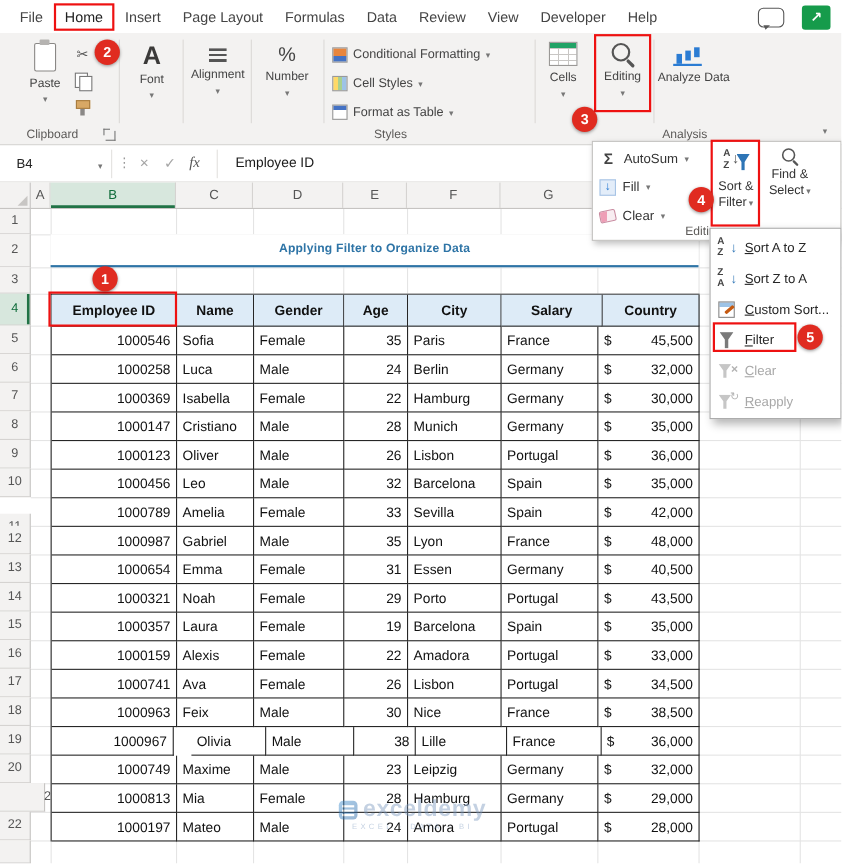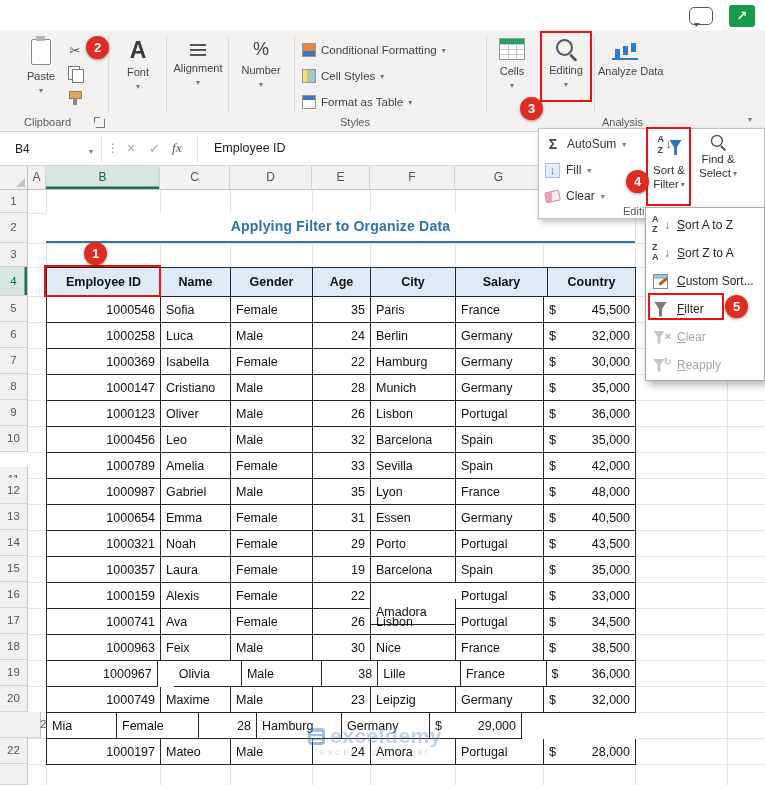--- a/index.html
+++ b/index.html
@@ -109,21 +109,21 @@
   border-right:1px solid #D5D3D1}
 .colh.sel{background:#D7E7DD;box-shadow:inset 0 -2.5px 0 #217346;color:#0E6B3A}
 #sheet-corner{position:absolute;left:0;top:0;width:28px;height:24px;background:#F3F2F1;
   border-right:1px solid #C6C4C2;border-bottom:1px solid #C6C4C2}
 #sheet-corner::after{content:"";position:absolute;right:2px;bottom:2px;
   border-left:9px solid transparent;border-bottom:9px solid #C8C6C4}
 .rowh{position:absolute;left:0;width:28px;text-align:center;font-size:11.5px;color:#555;background:#F3F2F1;
   border-right:1px solid #C6C4C2;border-bottom:1px solid #D5D3D1}
 .rowh.sel{background:#D7E7DD;box-shadow:inset -2.5px 0 0 #217346;color:#0E6B3A}
 #title-cell{position:absolute;left:46px;top:47px;width:589px;height:30px;background:#fff;z-index:2;
-  border-bottom:2px solid #2E74A6;text-align:center;line-height:27px;font-size:14px;font-weight:bold;
+  border-bottom:2px solid #2E74A6;text-align:center;line-height:27px;font-size:11px;font-weight:bold;
   color:#2E74A6;letter-spacing:.2px}
 #data-table{position:absolute;left:46px;top:101px;width:590px;z-index:2;background:#fff;
   border-top:1px solid #262626;border-left:1px solid #262626}
 .trow{display:flex;height:26px}
 .trow.thead{height:29px}
 .tc{height:100%;display:flex;align-items:center;padding:0 5px;font-size:12.5px;color:#111;
   border-right:1px solid #262626;border-bottom:1px solid #262626;overflow:hidden;white-space:nowrap}
 .thead .tc{background:#DDEBF7;font-weight:bold;justify-content:center}
 .tc.r{justify-content:flex-end}
 .tc.l{justify-content:flex-start}
@@ -204,20 +204,32 @@
 #rb-filter{left:648px;top:293px;width:76px;height:27px}
 #rb-empid{left:44px;top:265px;width:117px;height:32px}
 .step-circle{position:absolute;width:23px;height:23px;border-radius:50%;background:#E02B20;color:#fff;
   font-weight:bold;font-size:13px;text-align:center;line-height:23px;z-index:21;
   box-shadow:0 1px 3px rgba(0,0,0,.4)}
 </style>
 </head>
 <body>
 
 <div id="menubar">
+  <div id="menu-items">
+      <div class="menu-item">File</div>
+      <div class="menu-item active">Home</div>
+      <div class="menu-item">Insert</div>
+      <div class="menu-item">Page Layout</div>
+      <div class="menu-item">Formulas</div>
+      <div class="menu-item">Data</div>
+      <div class="menu-item">Review</div>
+      <div class="menu-item">View</div>
+      <div class="menu-item">Developer</div>
+      <div class="menu-item">Help</div>
+    </div>
   <div id="menubar-icons">
     <div class="comment-icon"></div>
     <div class="share-button">↗</div>
   </div>
 </div>
 
 <div id="ribbon">
   <div class="grp" id="paste-btn">
     <span class="clipboard-icon"></span>
     <div class="glabel">Paste</div>
@@ -523,21 +535,21 @@
         <div class="tc m" style="width: 92px;">
           <div class="cur">$</div>
           <div class="val">35,000</div>
         </div>
       </div>
       <div class="trow">
         <div class="tc r" style="width: 114px;">1000159</div>
         <div class="tc l" style="width: 70px;">Alexis</div>
         <div class="tc l" style="width: 82px;">Female</div>
         <div class="tc r" style="width: 58px;">22</div>
-        <div class="tc l" style="width: 85px; margin-top: 16px;">Amadora</div>
+        <div class="tc l" style="width: 85px;">Amadora</div>
         <div class="tc l" style="width: 88px;">Portugal</div>
         <div class="tc m" style="width: 92px;">
           <div class="cur">$</div>
           <div class="val">33,000</div>
         </div>
       </div>
       <div class="trow">
         <div class="tc r" style="width: 114px;">1000741</div>
         <div class="tc l" style="width: 70px;">Ava</div>
         <div class="tc l" style="width: 82px;">Female</div>
@@ -579,20 +591,21 @@
         <div class="tc l" style="width: 82px;">Male</div>
         <div class="tc r" style="width: 58px;">23</div>
         <div class="tc l" style="width: 85px;">Leipzig</div>
         <div class="tc l" style="width: 88px;">Germany</div>
         <div class="tc m" style="width: 92px;">
           <div class="cur">$</div>
           <div class="val">32,000</div>
         </div>
       </div>
       <div class="trow">
+        <div class="tc r" style="width: 114px;">1000813</div>
         <div class="tc l" style="width: 70px;">Mia</div>
         <div class="tc l" style="width: 82px;">Female</div>
         <div class="tc r" style="width: 58px;">28</div>
         <div class="tc l" style="width: 85px;">Hamburg</div>
         <div class="tc l" style="width: 88px;">Germany</div>
         <div class="tc m" style="width: 92px;">
           <div class="cur">$</div>
           <div class="val">29,000</div>
         </div>
       </div>

